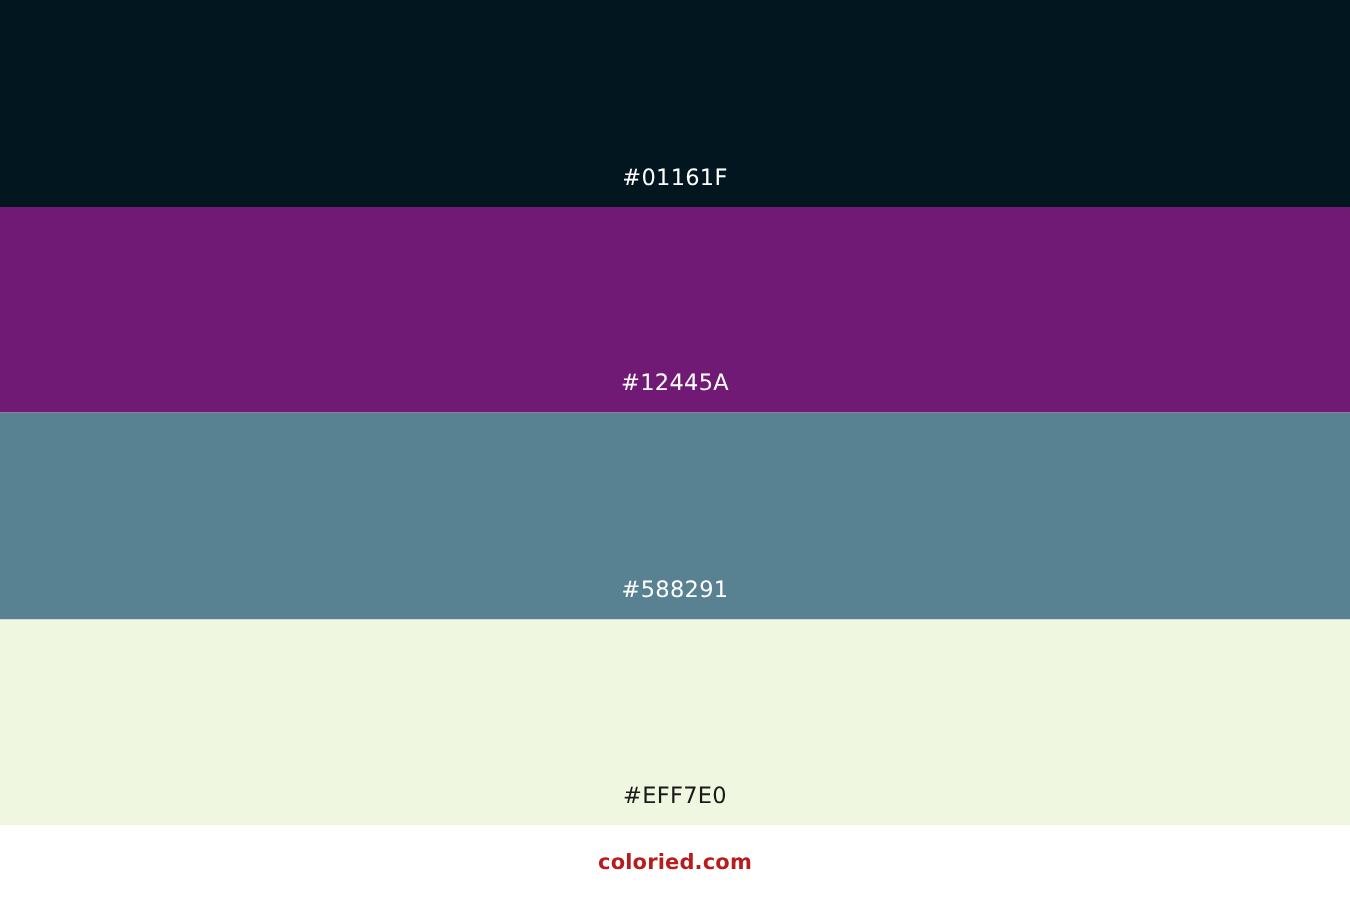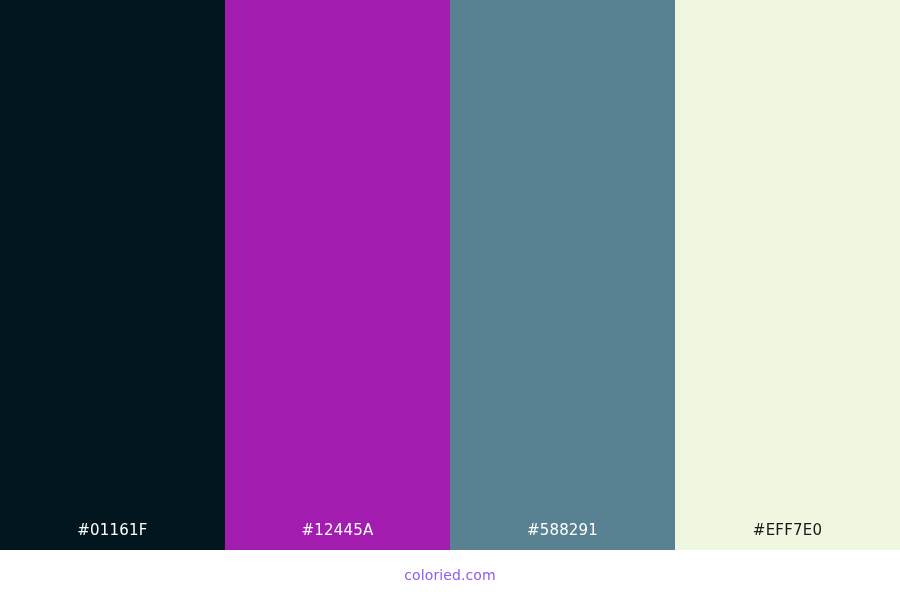--- a/index.html
+++ b/index.html
@@ -22,20 +22,21 @@
     display: flex;
     flex-direction: column;
     background: #ffffff;
   }
 
   
   #swatch-strip {
     width: 900px;
     height: 550px;
     display: flex;
+    flex-direction: column;
     flex: 0 0 550px;
   }
 
   .swatch {
     flex: 1 1 0;
     height: 550px;
     position: relative;
     display: flex;
     align-items: flex-end;
     justify-content: center;
@@ -60,38 +61,38 @@
     height: 50px;
     flex: 0 0 50px;
     background: #ffffff;
     display: flex;
     align-items: center;
     justify-content: center;
   }
 
   #site-credit {
     font-size: 14px;
-    font-weight: normal;
-    color: #8b5cf6;
+    font-weight: bold;
+    color: #b91c1c;
     letter-spacing: 0.1px;
     line-height: 18px;
   }
 </style>
 </head>
 <body style="background-color: rgb(255, 255, 255);">
 
 <div id="palette-page">
 
   <div id="swatch-strip">
 
     <div class="swatch" style="background-color: rgb(1, 22, 31);">
       <span class="swatch-label" style="color: rgb(255, 255, 255);">#01161F</span>
     </div>
 
-    <div class="swatch" style="background-color: #a21caf;">
+    <div class="swatch" style="background-color: #701a75;">
       <span class="swatch-label" style="color: rgb(255, 255, 255);">#12445A</span>
     </div>
 
     <div class="swatch" style="background-color: rgb(88, 130, 145);">
       <span class="swatch-label" style="color: rgb(255, 255, 255);">#588291</span>
     </div>
 
 
     <div class="swatch" style="background-color: rgb(239, 247, 224);">
       <span class="swatch-label" style="color: rgb(26, 26, 26); margin-top: 40px;">#EFF7E0</span>

